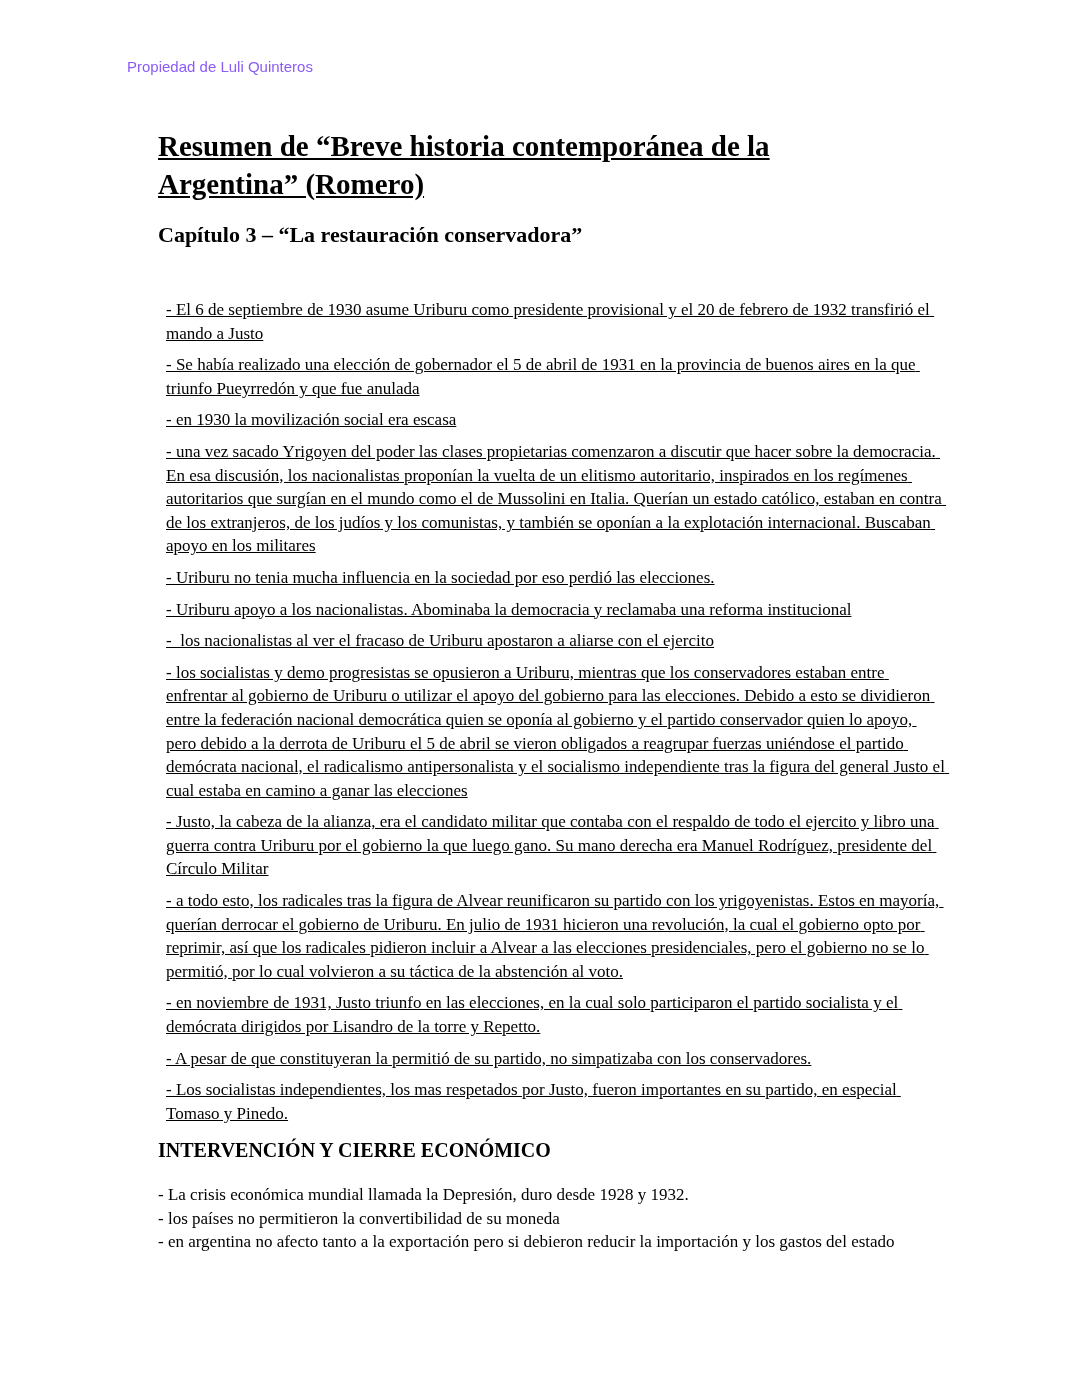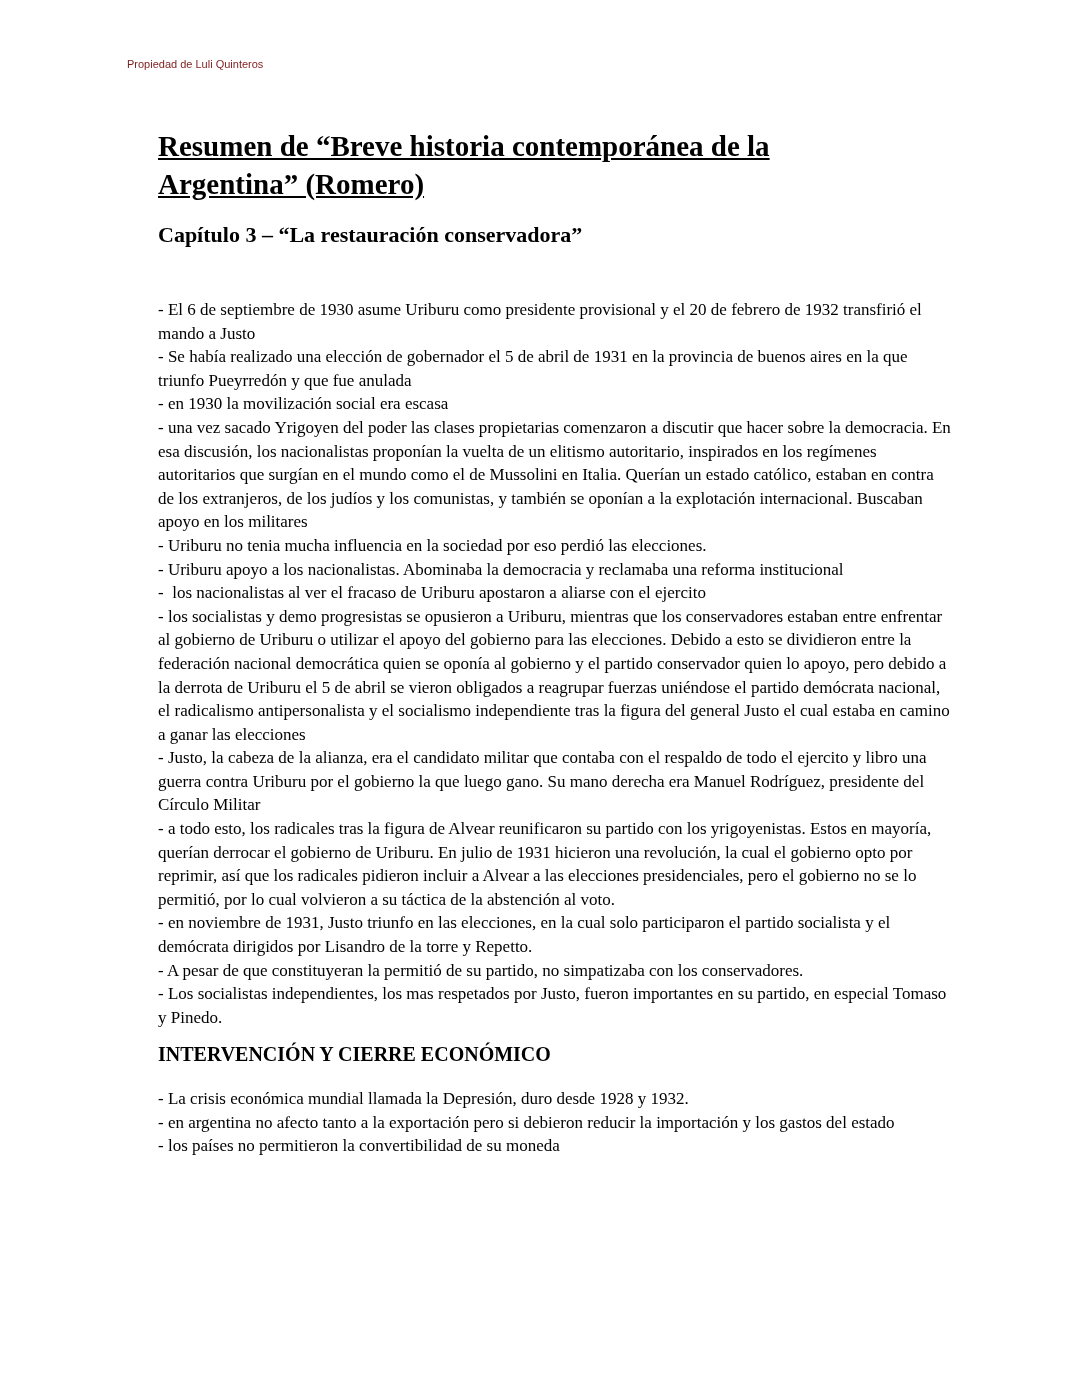--- a/index.html
+++ b/index.html
@@ -18,22 +18,22 @@
     width: 1080px;
     height: 1397px;
     background: #ffffff;
     font-family: "Liberation Serif", serif;
   }
   .doc-header {
     position: absolute;
     top: 58px;
     left: 127px;
     font-family: "Liberation Sans", sans-serif;
-    font-size: 11px;
-    color: #7f1d1d;
+    font-size: 15px;
+    color: #8b5cf6;
   }
   .content {
     position: absolute;
     top: 120px;
     left: 158px;
     width: 795px;
   }
   .doc-title {
     font-size: 29px;
     font-weight: bold;
@@ -47,22 +47,23 @@
     font-size: 22px;
     font-weight: bold;
     line-height: 1.2;
   }
   .body-text {
     margin-top: 50px;
     font-size: 17px;
     line-height: 23.6px;
   }
   .body-text p {
-    margin: 0;
+    margin: 8px;
     padding: 0;
+    text-decoration: underline;
   }
   .section-heading {
     margin-top: 14px;
     font-size: 20px;
     font-weight: bold;
     line-height: 23.6px;
   }
   .section-items p {
     margin: 0;
     padding: 0;
@@ -99,18 +100,18 @@
       <p class="indent-slight">- a todo esto, los radicales tras la figura de Alvear reunificaron su partido con los yrigoyenistas. Estos en mayoría, querían derrocar el gobierno de Uriburu. En julio de 1931 hicieron una revolución, la cual el gobierno opto por reprimir, así que los radicales pidieron incluir a Alvear a las elecciones presidenciales, pero el gobierno no se lo permitió, por lo cual volvieron a su táctica de la abstención al voto.</p>
       <p class="indent-slight">- en noviembre de 1931, Justo triunfo en las elecciones, en la cual solo participaron el partido socialista y el demócrata dirigidos por Lisandro de la torre y Repetto.</p>
       <p class="indent-slight">- A pesar de que constituyeran la permitió de su partido, no simpatizaba con los conservadores.</p>
       <p class="indent-slight">- Los socialistas independientes, los mas respetados por Justo, fueron importantes en su partido, en especial Tomaso y Pinedo.</p>
     </div>
 
     <h3 class="section-heading">INTERVENCIÓN Y CIERRE ECONÓMICO</h3>
 
     <div class="section-items">
       <p class="indent-slight">- La crisis económica mundial llamada la Depresión, duro desde 1928 y 1932.</p>
+      <p class="indent-slight">- los países no permitieron la convertibilidad de su moneda</p>
       <p class="indent-slight">- en argentina no afecto tanto a la exportación pero si debieron reducir la importación y los gastos del estado</p>
-      <p class="indent-slight">- los países no permitieron la convertibilidad de su moneda</p>
     </div>
 
   </div>
 </div>
 
 </body></html>

